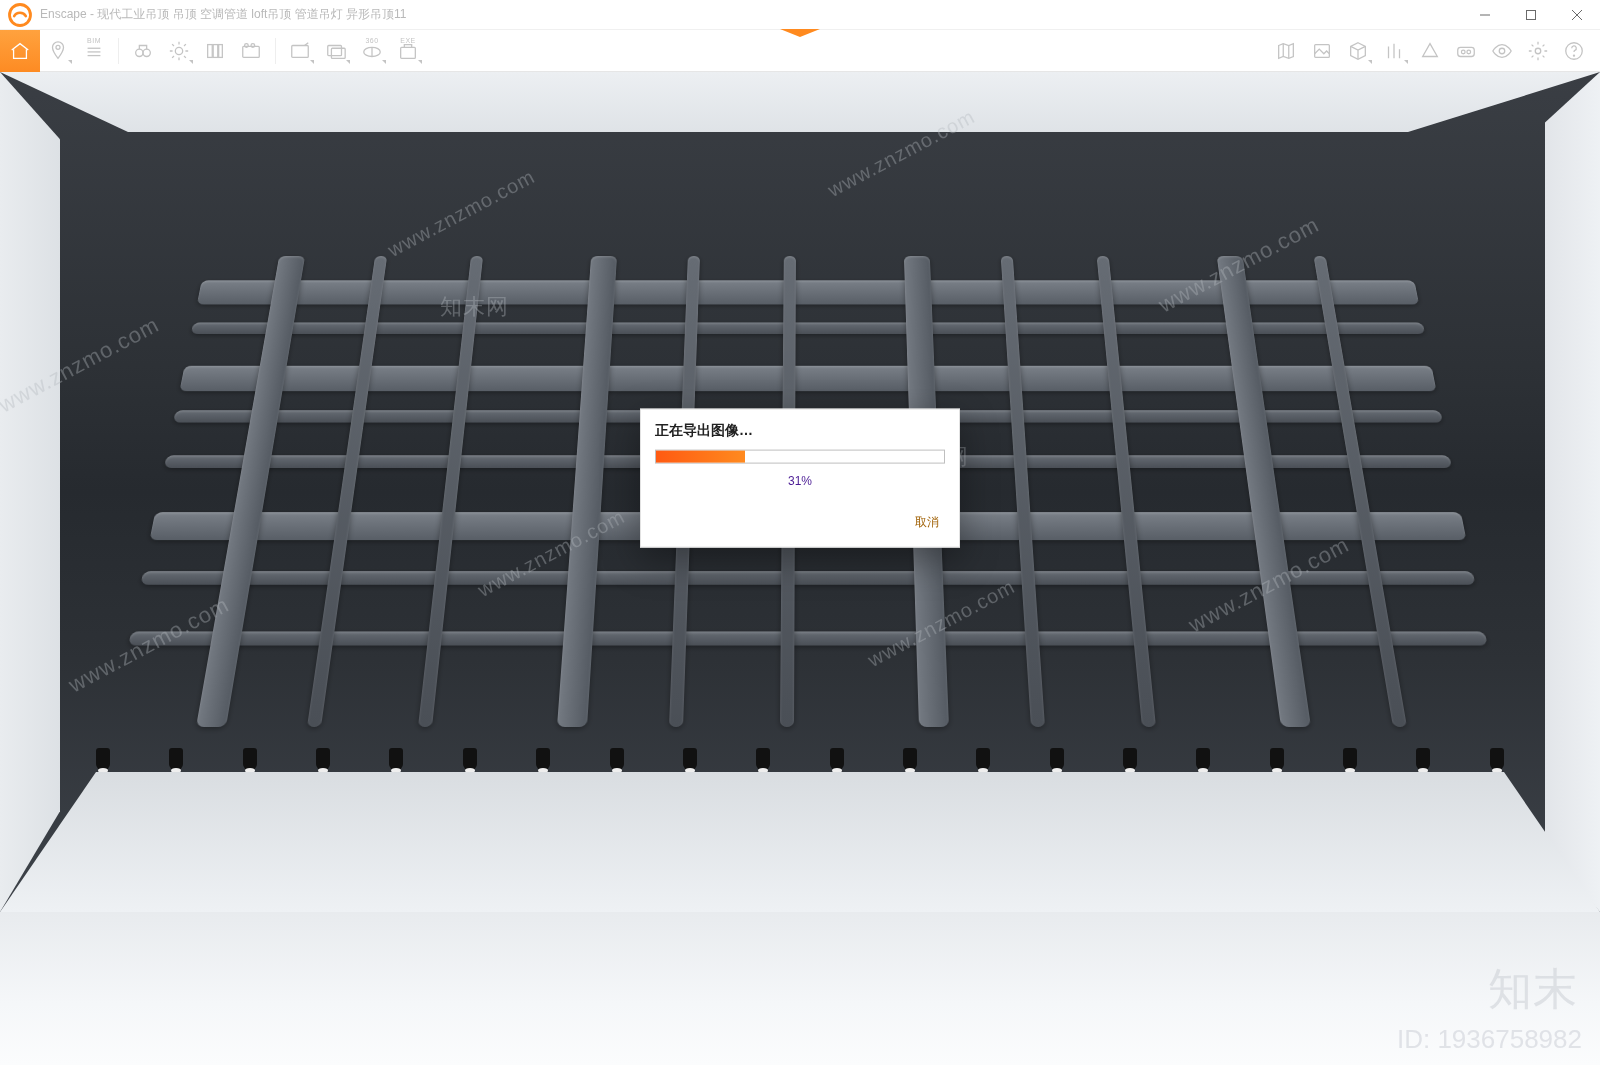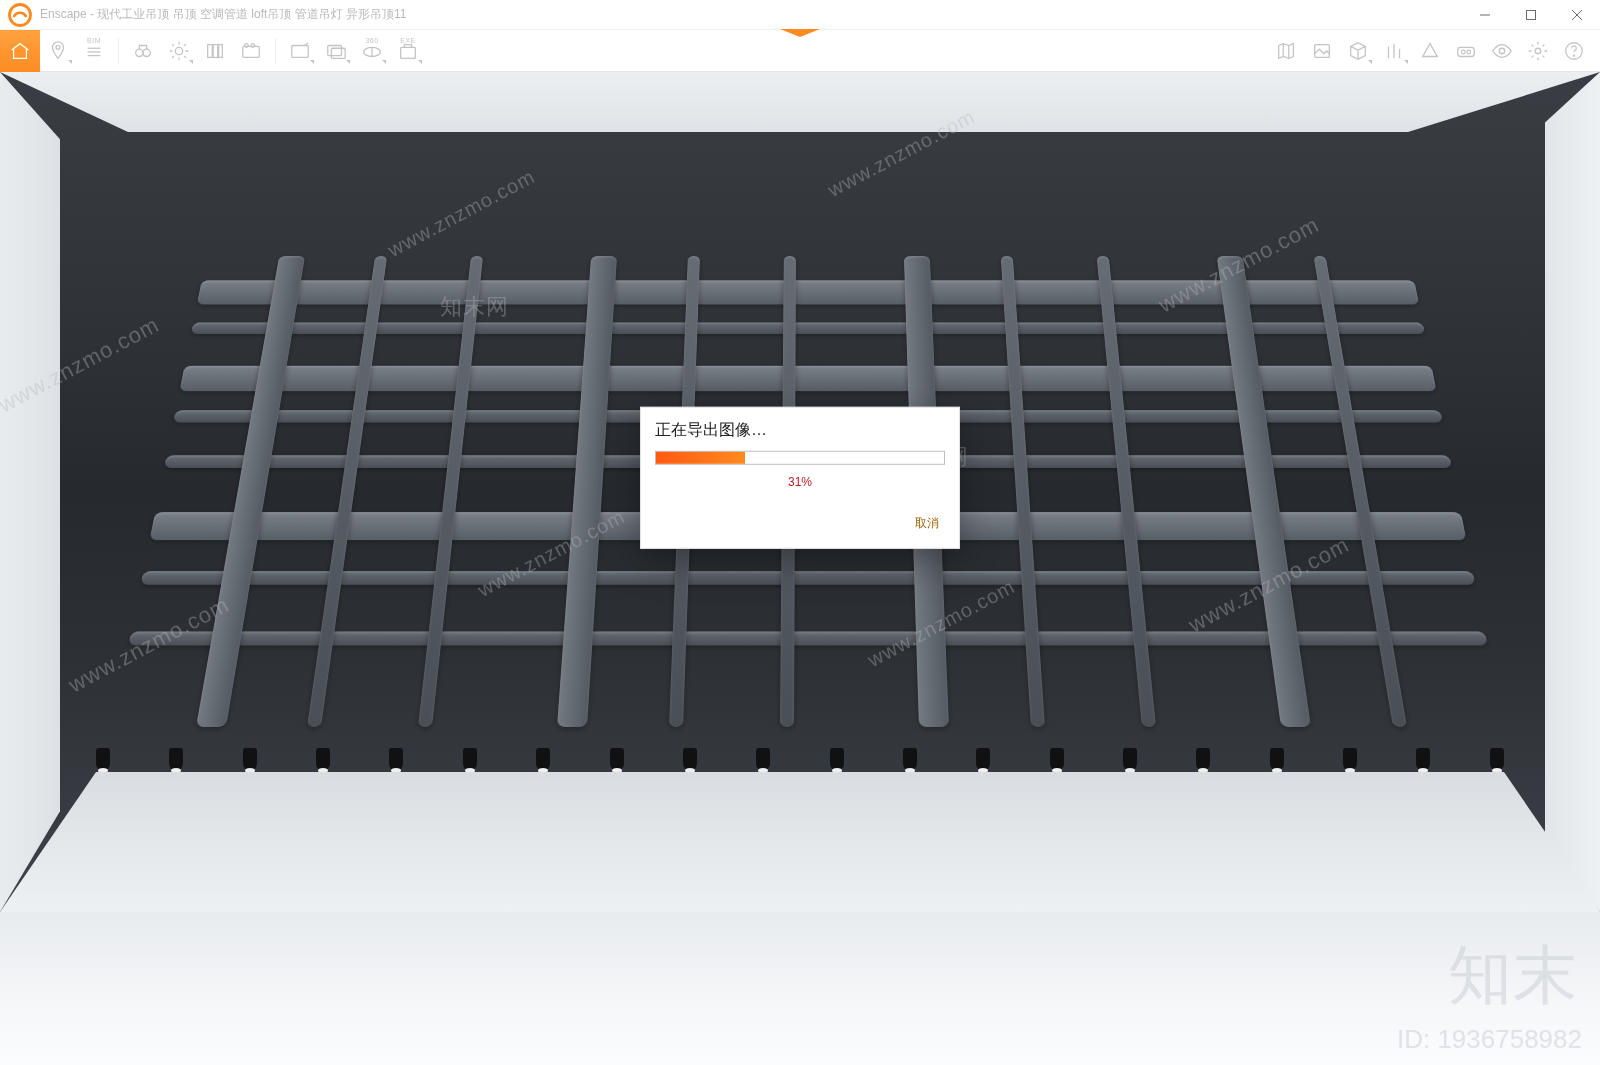--- a/index.html
+++ b/index.html
@@ -118,37 +118,37 @@
   .dialog {
     position: absolute;
     width: 320px;
     left: 50%; top: 50%; transform: translate(-50%, -60%);
     background: #ffffff;
     box-shadow: 0 12px 34px rgba(0,0,0,.35);
     border: 1px solid #e2e2e2;
     font-size: 12px;
     color: #222;
   }
-  .dialog .dlg-title { padding: 12px 14px 10px; font-weight: 400; font-size: 16px; }
+  .dialog .dlg-title { padding: 12px 14px 10px; font-weight: 700; font-size: 14px; }
   .dialog .bar-wrap { margin: 0 14px; height: 14px; border: 1px solid #bfbfbf; background: #fff; position: relative; }
   .dialog .bar-fill {
     position:absolute; left:0; top:0; bottom:0;
     background: linear-gradient(90deg,#ff5a12 0%, #ff8a1f 100%);
   }
-  .dialog .pct { text-align: center; padding: 10px 0 16px; color: #b91c1c; }
+  .dialog .pct { text-align: center; padding: 10px 0 16px; color: #4c1d95; }
   .dialog .dlg-actions { display:flex; justify-content:flex-end; padding: 6px 14px 12px; }
   .dialog .cancel { color:#a16207; font-size:12px; padding:4px 6px; cursor:pointer; }
 
   
   .watermark {
     position: absolute; color: rgba(180,183,188,0.38);
     font-weight: 500; letter-spacing: 1px; pointer-events: none;
     white-space: nowrap;
   }
-  .wm-big { font-size: 64px; font-family: "SimHei","Microsoft YaHei",sans-serif; color: rgba(200,204,210,.5); text-align: center; }
+  .wm-big { font-size: 44px; font-family: "SimHei","Microsoft YaHei",sans-serif; color: rgba(200,204,210,.5); text-align: center; }
   .wm-url { transform: rotate(-28deg); font-family: Arial, sans-serif; }
   .wm-id  { position:absolute; right:18px; bottom:10px; color: rgba(210,214,220,.65); font-size:26px; font-family: Arial,sans-serif; }
 
   .app { position: relative; width:1600px; height:1065px; }
   .stage { position: relative; }
 </style>
 </head>
 <body>
 
 <div class="app">

